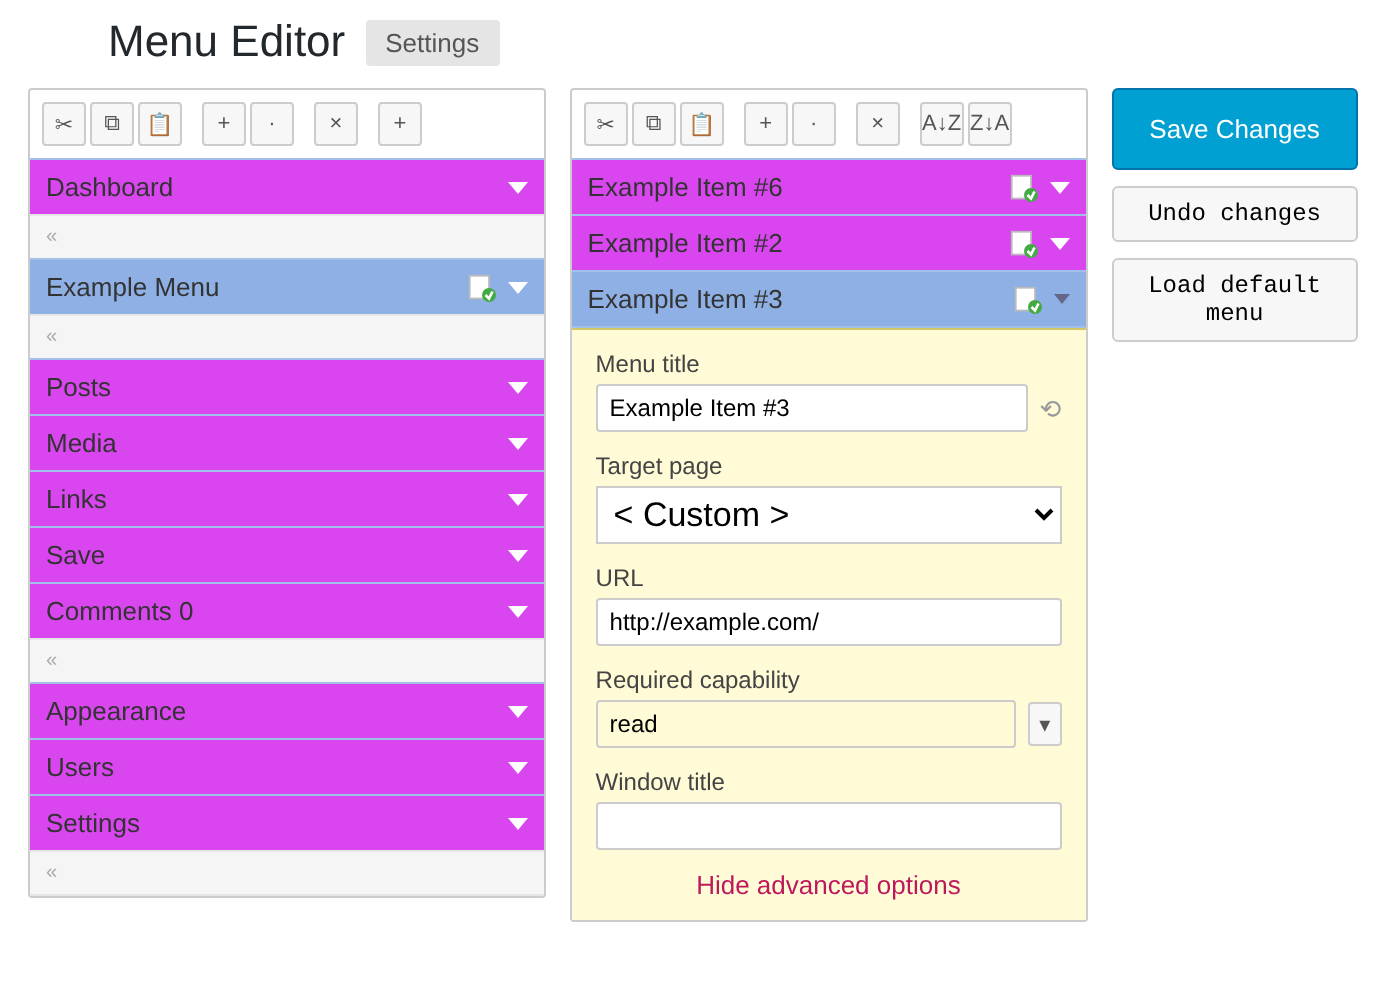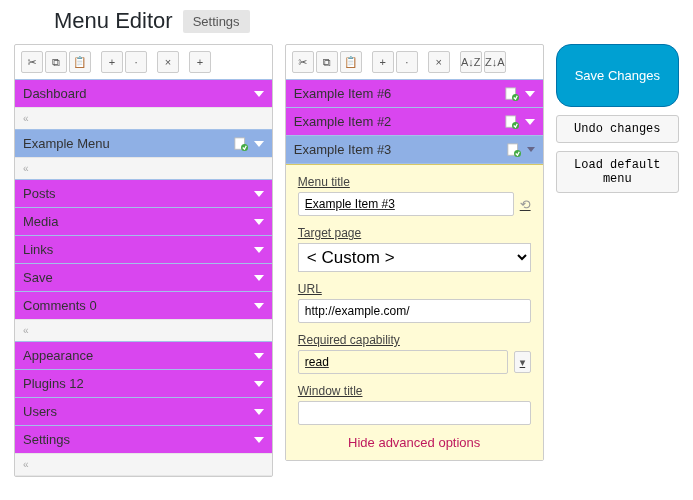--- a/index.html
+++ b/index.html
@@ -15,24 +15,24 @@
 .menu-list { }
 .menu-item { background: #d946ef; border-top: 1px solid #a3c0e8; border-bottom: 1px solid #a3c0e8; padding: 6px 8px; display: flex; align-items: center; justify-content: space-between; cursor: pointer; margin-top: -1px;}
 .menu-item.selected { background: #8fb0e5; }
 .menu-item .lbl { color: #333; font-size: 13px; }
 .menu-item .ctrls { display: flex; align-items: center; gap: 6px; }
 .chev { width: 0; height: 0; border-left: 5px solid transparent; border-right: 5px solid transparent; border-top: 6px solid #fff; }
 .chev-item { width: 0; height: 0; border-left: 4px solid transparent; border-right: 4px solid transparent; border-top: 5px solid #668; display:inline-block; }
 .icon-flag { width: 14px; height: 14px; display:inline-block; }
 .sep { background: #f5f5f5; border-top: 1px solid #e6e6e6; border-bottom: 1px solid #e6e6e6; padding: 5px 8px; color: #aaa; font-size: 10px; margin-top:-1px;}
 .side { width: 124px; display:flex; flex-direction:column; gap:8px; }
-.btn-primary { background: #00a0d2; color: #fff; border: 1px solid #0073aa; padding: 23px 10px; border-radius: 15px; cursor: pointer; font-size: 13px; text-align:center;}
+.btn-primary { background: #00a0d2; color: #fff; border: 1px solid #0073aa; padding: 12px 10px; border-radius: 3px; cursor: pointer; font-size: 13px; text-align:center;}
 .btn-secondary { background: #f7f7f7; color: #000000; border: 1px solid #ccc; padding: 6px 0; border-radius: 3px; cursor: pointer; font-size: 12px; text-align:center;font-family:Liberation Mono, monospace;}
 .details { background: #fffbd6; border-top:1px solid #d6c766; padding: 10px 12px; font-size: 12px; }
-.field { margin-bottom: 10px; text-decoration: underline; }
+.field { margin-bottom: 10px; }
 .field-label { color: #444; margin-bottom: 3px; display:block; }
 .field-row { display: flex; align-items: center; gap: 6px; }
 .field input[type=text] { width: 100%; padding: 4px 6px; border: 1px solid #ccc; border-radius: 2px; font-size: 12px; }
 .field select { width: 100%; padding: 3px 4px; border: 1px solid #ccc; background: #fff; font-size: 17px; }
 .field .locked { background: #fffbd6; }
 .link-adv { text-align: center; color: #be185d; cursor: pointer; font-size: 13px; }
 .reset-icn { color: #999; font-size: 13px; cursor:pointer; }
 </style>
 </head>
 <body>
@@ -100,26 +100,20 @@
         </div>
         <div class="menu-item">
           <span class="lbl">Comments 0</span>
           <span class="ctrls">
             <span class="chev"></span>
           </span>
         </div>
         <div class="sep">«</div>
         <div class="menu-item">
           <span class="lbl">Appearance</span>
-          <span class="ctrls">
-            <span class="chev"></span>
-          </span>
-        </div>
-        <div class="menu-item">
-          <span class="lbl">Plugins 12</span>
           <span class="ctrls">
             <span class="chev"></span>
           </span>
         </div>
         <div class="menu-item">
           <span class="lbl">Users</span>
           <span class="ctrls">
             <span class="chev"></span>
           </span>
         </div>

